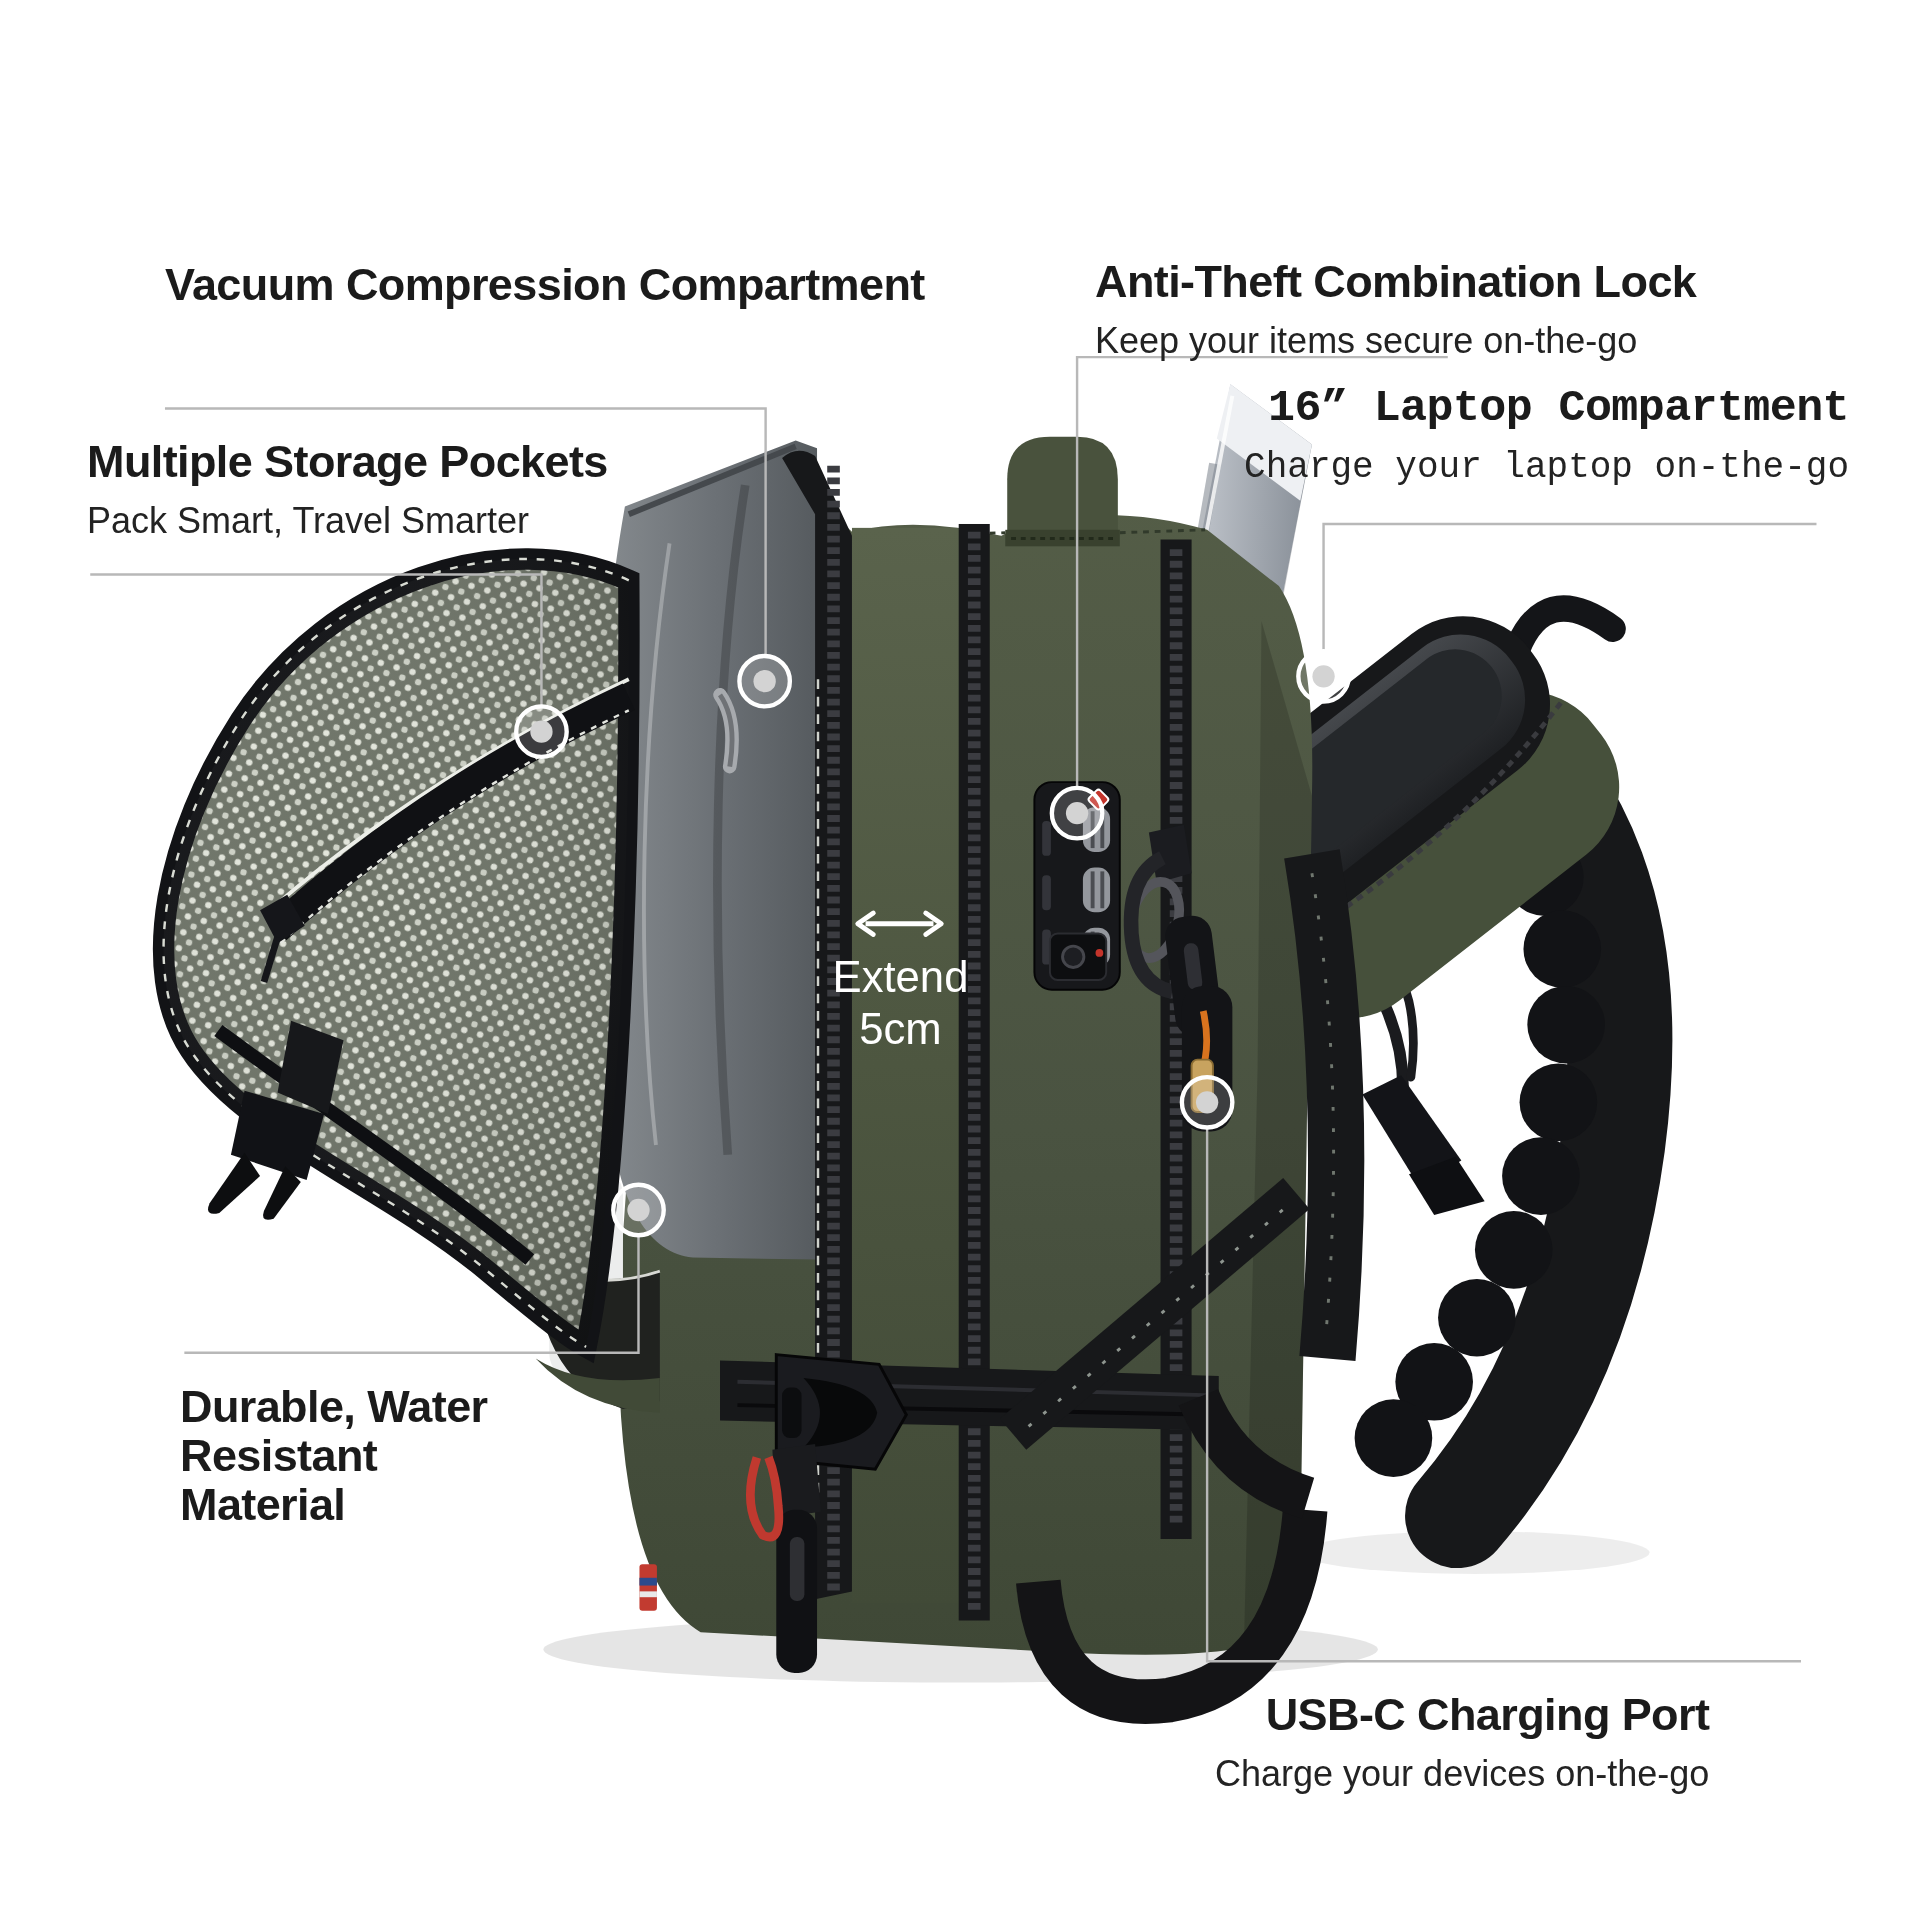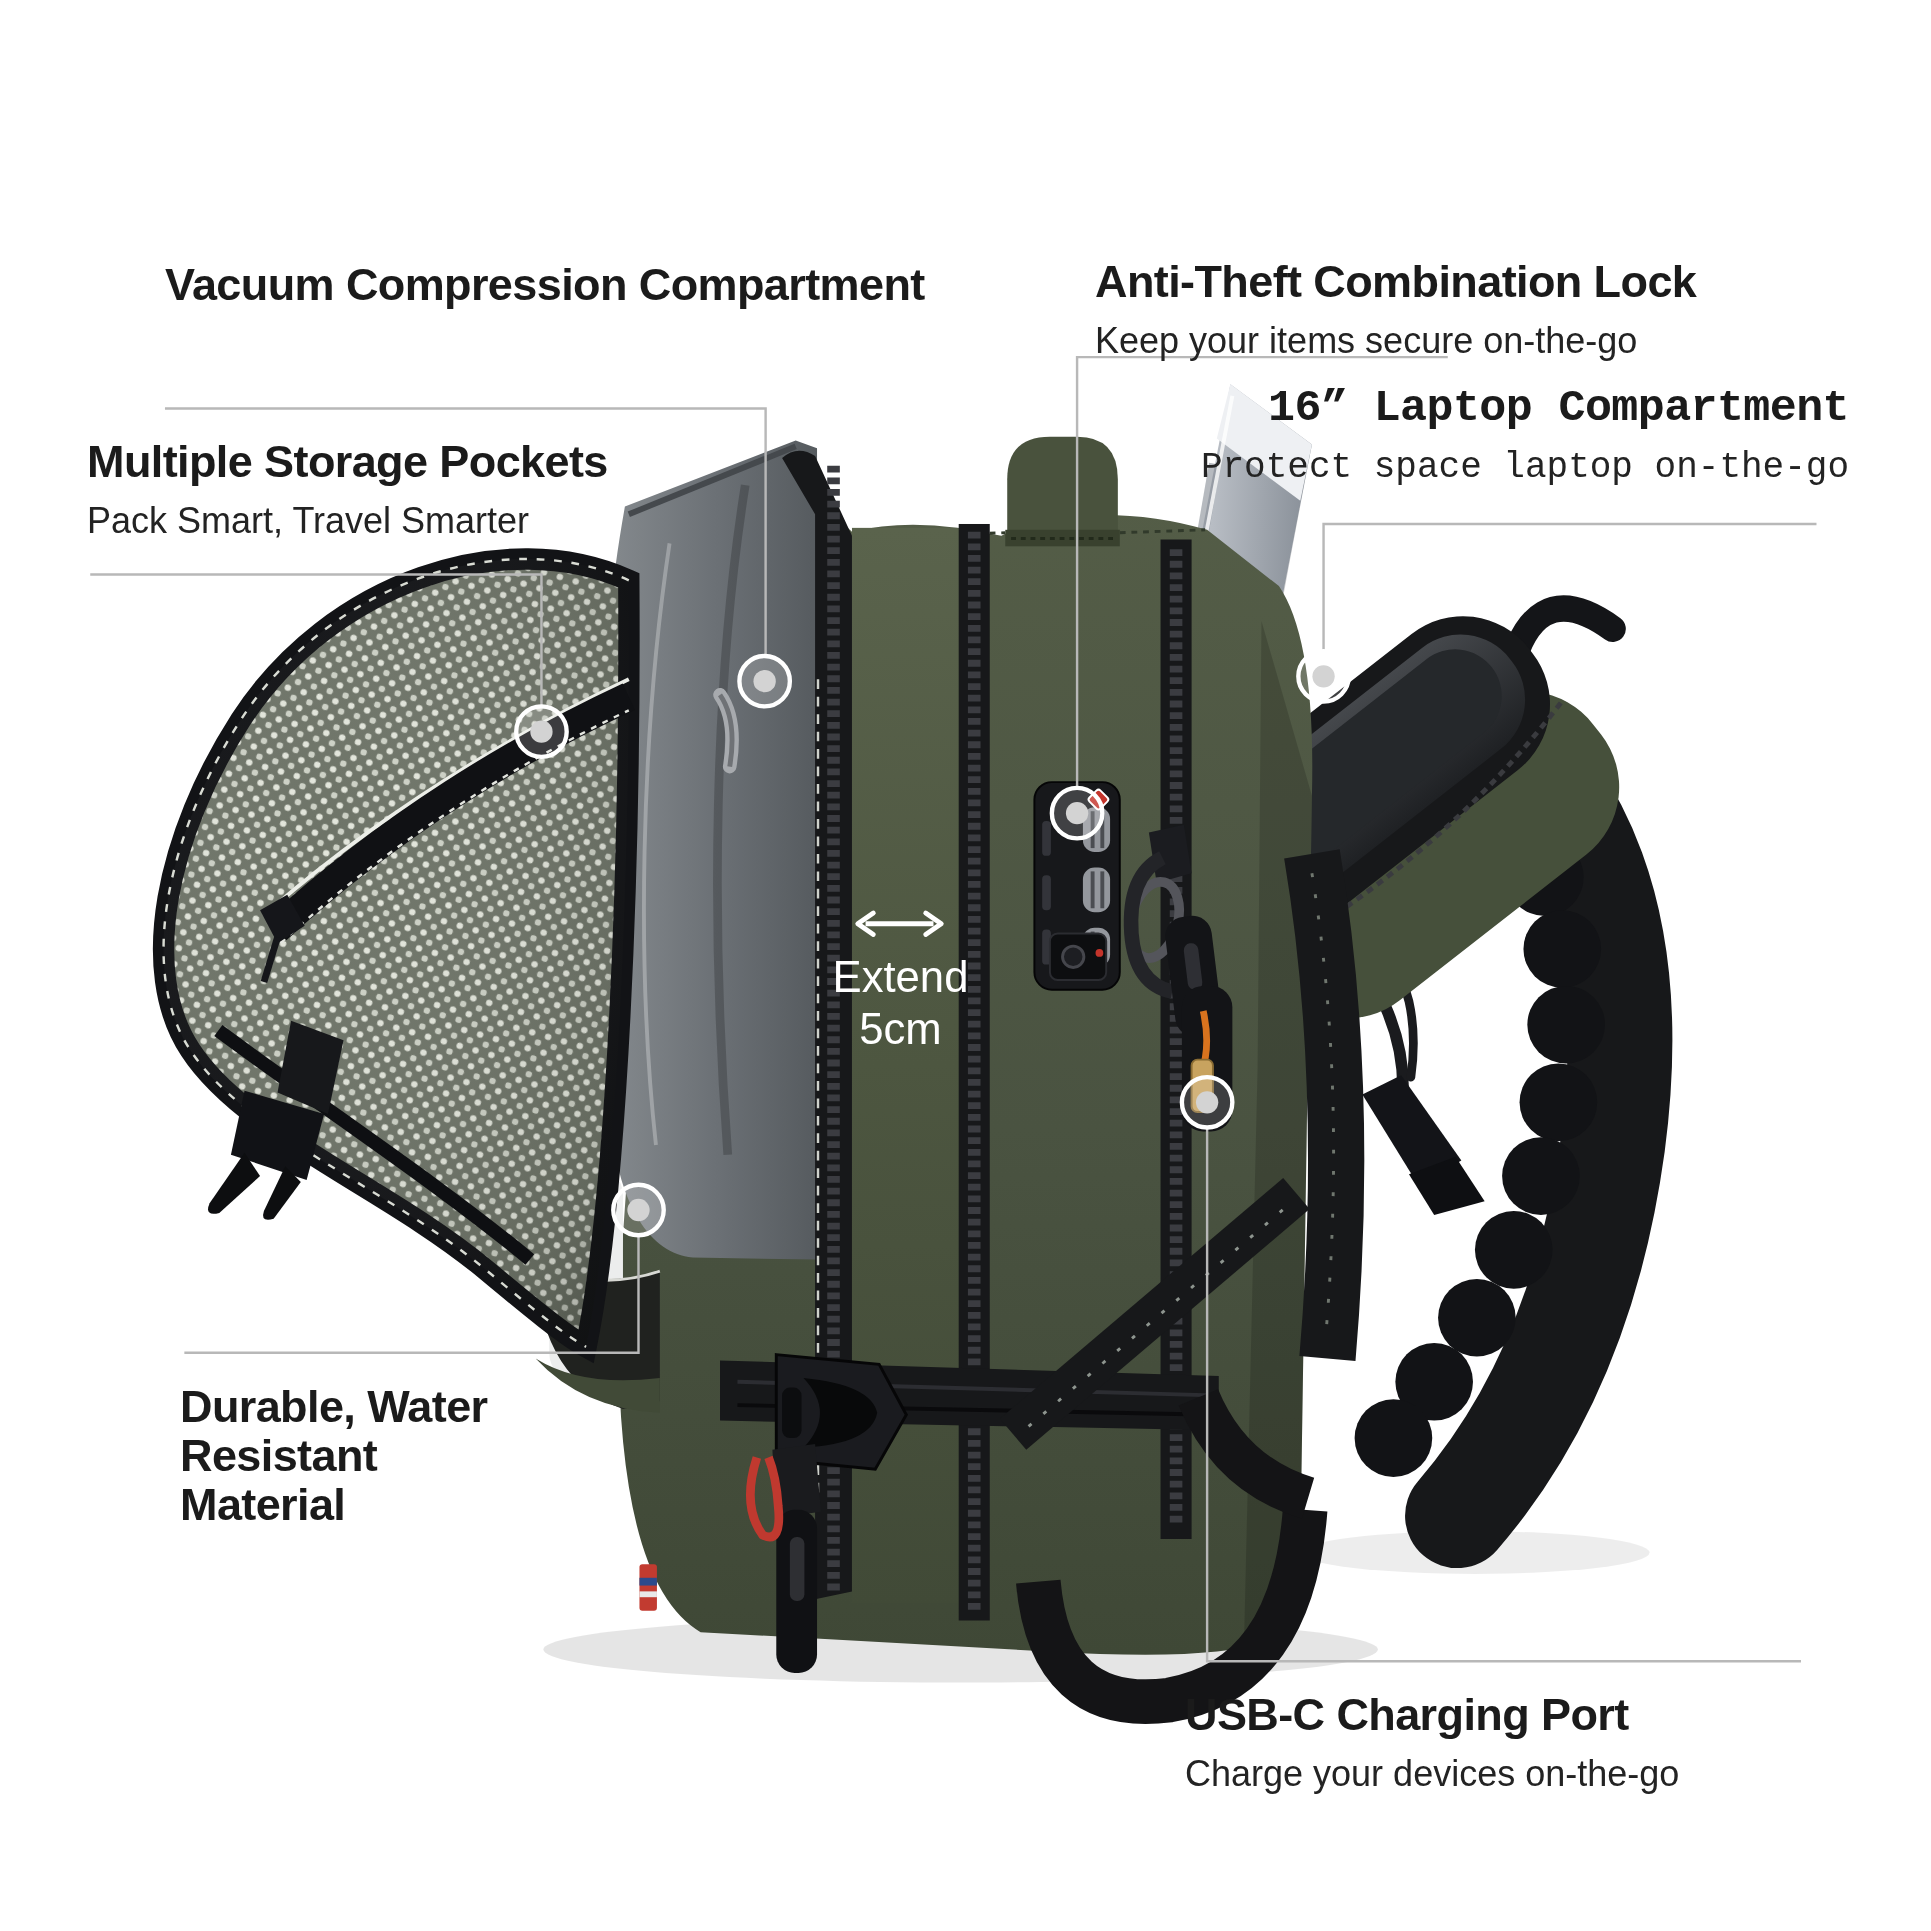--- a/index.html
+++ b/index.html
@@ -295,26 +295,26 @@
     <div class="cs">Pack Smart, Travel Smarter</div>
   </div>
 
   <div class="callout" style="left:1095px;top:225px;margin-top:32px;">
     <div class="ct">Anti-Theft Combination Lock</div>
     <div class="cs">Keep your items secure on-the-go</div>
   </div>
 
   <div class="callout right" style="right:82px;top:384px;font-family:Liberation Mono, monospace;">
     <div class="ct">16” Laptop Compartment</div>
-    <div class="cs">Protect space laptop on-the-go</div>
+    <div class="cs">Charge your laptop on-the-go</div>
   </div>
 
   <div class="callout" style="left:180px;top:1382px;">
     <div class="ct w345">Durable, Water Resistant Material</div>
   </div>
 
-  <div class="callout" style="left:1185px;top:1690px;">
+  <div class="callout" style="left:1215px;top:1690px;text-align:right;">
     <div class="ct">USB-C Charging Port</div>
     <div class="cs">Charge your devices on-the-go</div>
   </div>
 
 </div>
 
 
 </body></html>

